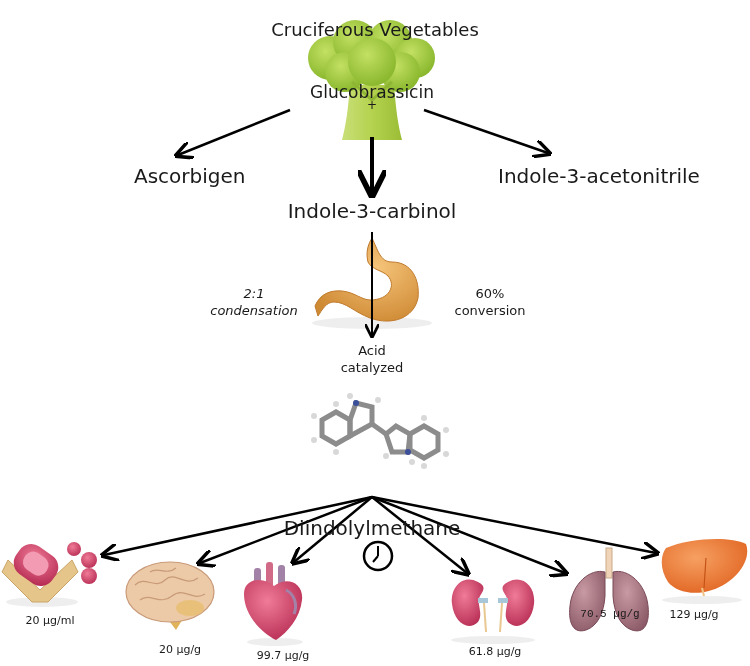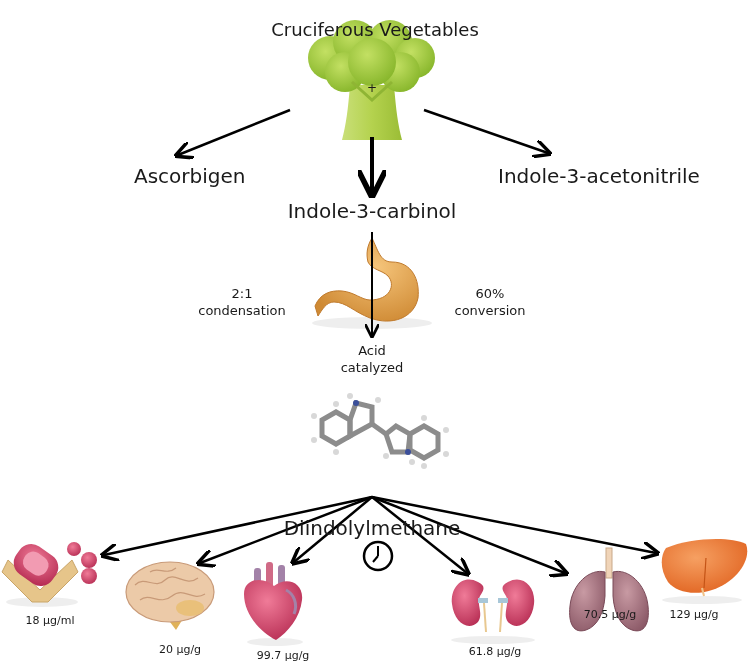--- a/index.html
+++ b/index.html
@@ -156,40 +156,41 @@
     <ellipse cx="702" cy="600" rx="40" ry="4" fill="#eeeeee"></ellipse>
     <path d="M666,548 C690,538 730,536 746,544 C752,560 736,582 712,590 C694,596 676,592 668,582 C660,570 660,556 666,548 Z" fill="url(#liverG)"></path>
     <line x1="706" y1="558" x2="704" y2="588" stroke="#c45416" stroke-width="1.2"></line>
     <line x1="702" y1="588" x2="704" y2="596" stroke="#f0c28a" stroke-width="2"></line>
   </g>
 </svg>
 
 <div class="lbl big" style="left:0;width:750px;top:4px;margin-top:15px;">Cruciferous Vegetables</div>
 
 <div class="lbl" style="left:272px;width:200px;top:84px;font-size:17px;line-height:17px;">
+  <div>Glucobrassicin</div>
   <div style="font-size:12px;line-height:8px;">+</div>
 </div>
 
 <div class="lbl mid" style="left:134px;top:164px;">Ascorbigen</div>
 <div class="lbl mid" style="left:272px;width:200px;top:199px;">Indole-3-carbinol</div>
 <div class="lbl mid" style="left:498px;top:164px;">Indole-3-acetonitrile</div>
 
-<div class="lbl sm" style="left:192px;width:100px;top:285px;">
+<div class="lbl sm" style="left:204px;width:100px;top:285px;font-style:italic;">
   <div>2:1</div>
   <div>condensation</div>
 </div>
 <div class="lbl sm" style="left:440px;width:100px;top:285px;">
   <div>60%</div>
   <div>conversion</div>
 </div>
 <div class="lbl sm" style="left:322px;width:100px;top:342px;">
   <div>Acid</div>
   <div>catalyzed</div>
 </div>
 
 <div class="lbl mid" style="left:272px;width:200px;top:479px;margin-top:37px;">Diindolylmethane</div>
 
-<div class="lbl xs" style="left:20px;width:60px;top:614px;">18 µg/ml</div>
+<div class="lbl xs" style="left:20px;width:60px;top:614px;">20 µg/ml</div>
 <div class="lbl xs" style="left:150px;width:60px;top:643px;">20 µg/g</div>
 <div class="lbl xs" style="left:248px;width:70px;top:649px;">99.7 µg/g</div>
 <div class="lbl xs" style="left:460px;width:70px;top:645px;">61.8 µg/g</div>
-<div class="lbl xs" style="left:575px;width:70px;top:608px;">70.5 µg/g</div>
+<div class="lbl xs" style="left:575px;width:70px;top:608px;font-family:Liberation Mono, monospace;">70.5 µg/g</div>
 <div class="lbl xs" style="left:664px;width:60px;top:608px;">129 µg/g</div>
 
 </body></html>

